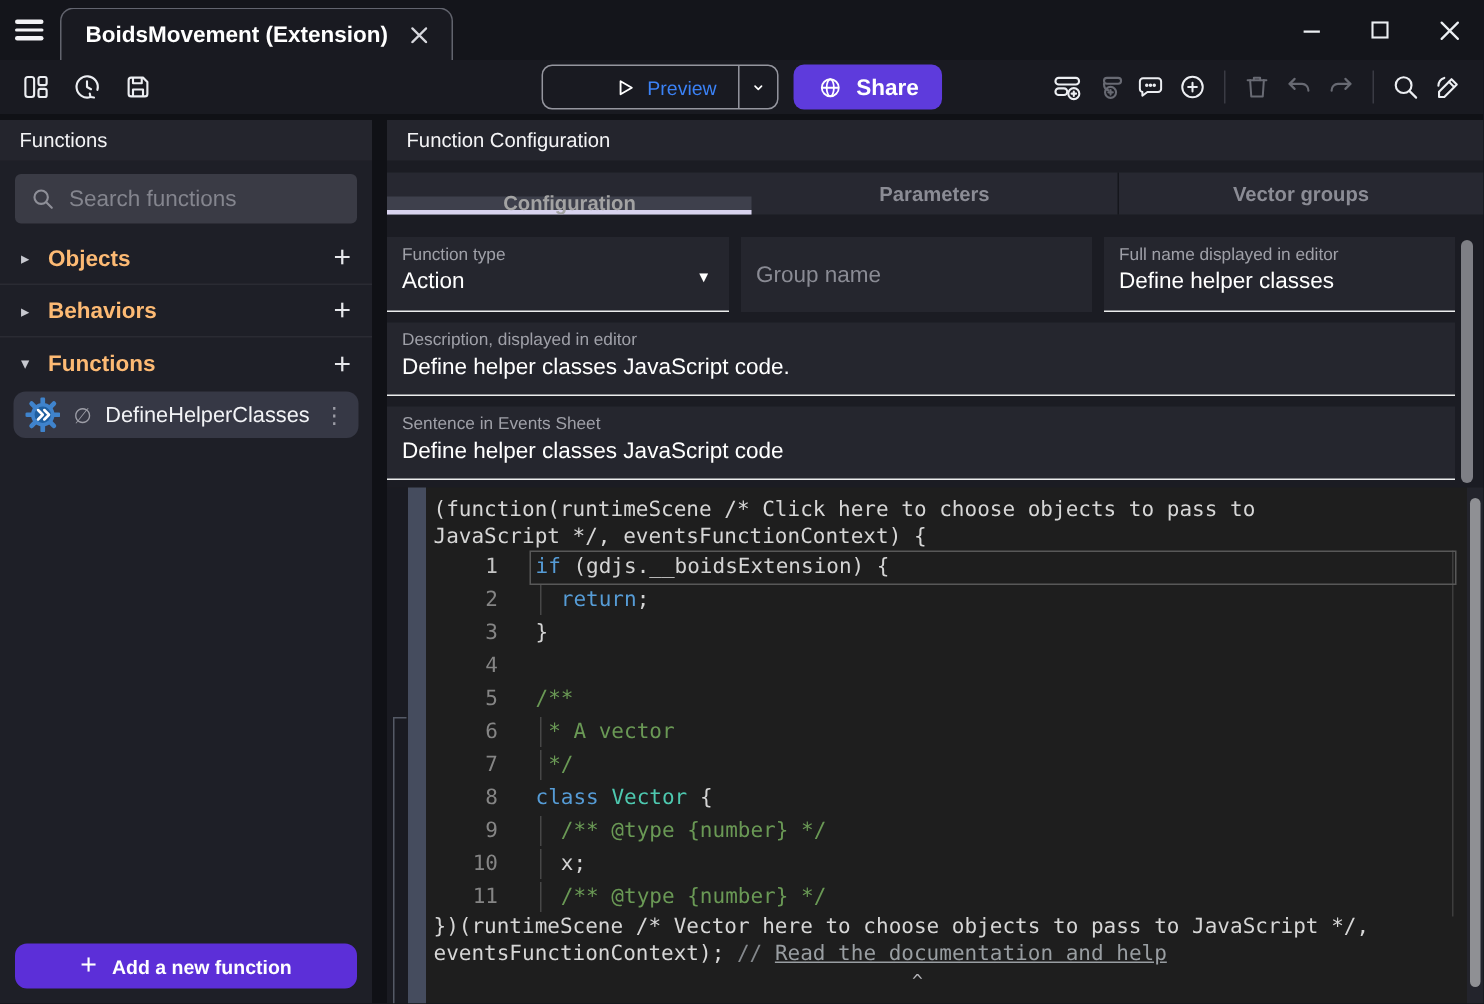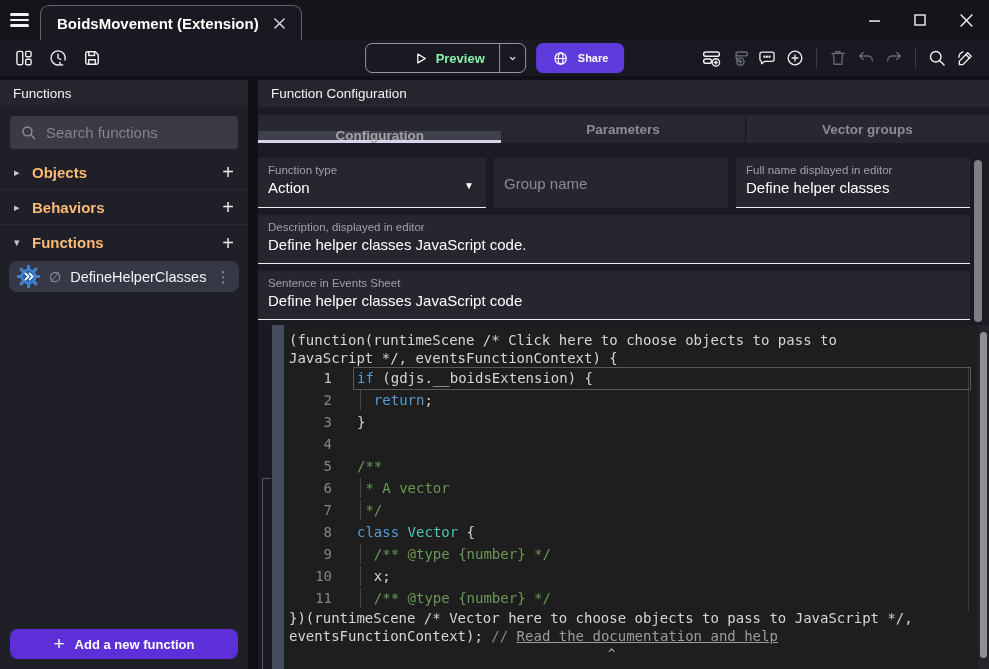--- a/index.html
+++ b/index.html
@@ -22,23 +22,23 @@
   .win-btn { width:46px; height:40px; display:flex; align-items:center; justify-content:center; color:#eceff3; cursor:pointer; }
 
   
   .toolbar { height:36px; background:#191a21; display:flex; align-items:center; padding:0 10px; position:relative; flex:0 0 36px; }
   .tb-group { display:flex; align-items:center; gap:6px; }
   .tb-icon { width:28px; height:28px; display:flex; align-items:center; justify-content:center; color:#eceef2; cursor:pointer; border-radius:4px; }
   .tb-icon.disabled { color:#686a73; }
   .tb-divider { width:1px; height:22px; background:#3a3b44; margin:0 7px; }
   .toolbar-center { position:absolute; left:50%; transform:translateX(-50%); display:flex; align-items:center; gap:10px; }
   .preview-btn { display:flex; align-items:stretch; border:1px solid #95969f; border-radius:7px; height:30px; overflow:hidden; }
-  .preview-main { display:flex; align-items:center; gap:8px; padding:0 14px; color:#86efac; font-weight:bold; font-size:13px; cursor:pointer;margin-left:33px; }
+  .preview-main { display:flex; align-items:center; gap:8px; padding:0 14px; color:#3b82f6; font-weight:normal; font-size:13px; cursor:pointer;margin-left:33px; }
   .preview-caret { display:flex; align-items:center; justify-content:center; width:26px; border-left:1px solid #95969f; color:#fff; cursor:pointer; }
-  .share-btn { display:flex; align-items:center; gap:9px; height:30px; padding:0 16px; border-radius:7px; background:var(--share,#5e3bdc); color:#fff; font-weight:bold; font-size:11px; cursor:pointer; border:none; }
+  .share-btn { display:flex; align-items:center; gap:9px; height:30px; padding:0 16px; border-radius:7px; background:var(--share,#5e3bdc); color:#fff; font-weight:bold; font-size:15px; cursor:pointer; border:none; }
   .toolbar-right { margin-left:auto; display:flex; align-items:center; }
 
   
   .content { flex:1; display:flex; margin-top:4px; min-height:0; }
   .sidebar { width:248px; background:#1e1f27; display:flex; flex-direction:column; }
   .mainpane { flex:1; margin-left:10px; background:#1b1c23; display:flex; flex-direction:column; min-width:0; }
 
   .panel-header { height:27px; background:#24252d; display:flex; align-items:center; padding:0 13px; font-size:13.5px; color:#f4f4f6; flex:0 0 27px; }
 
   

